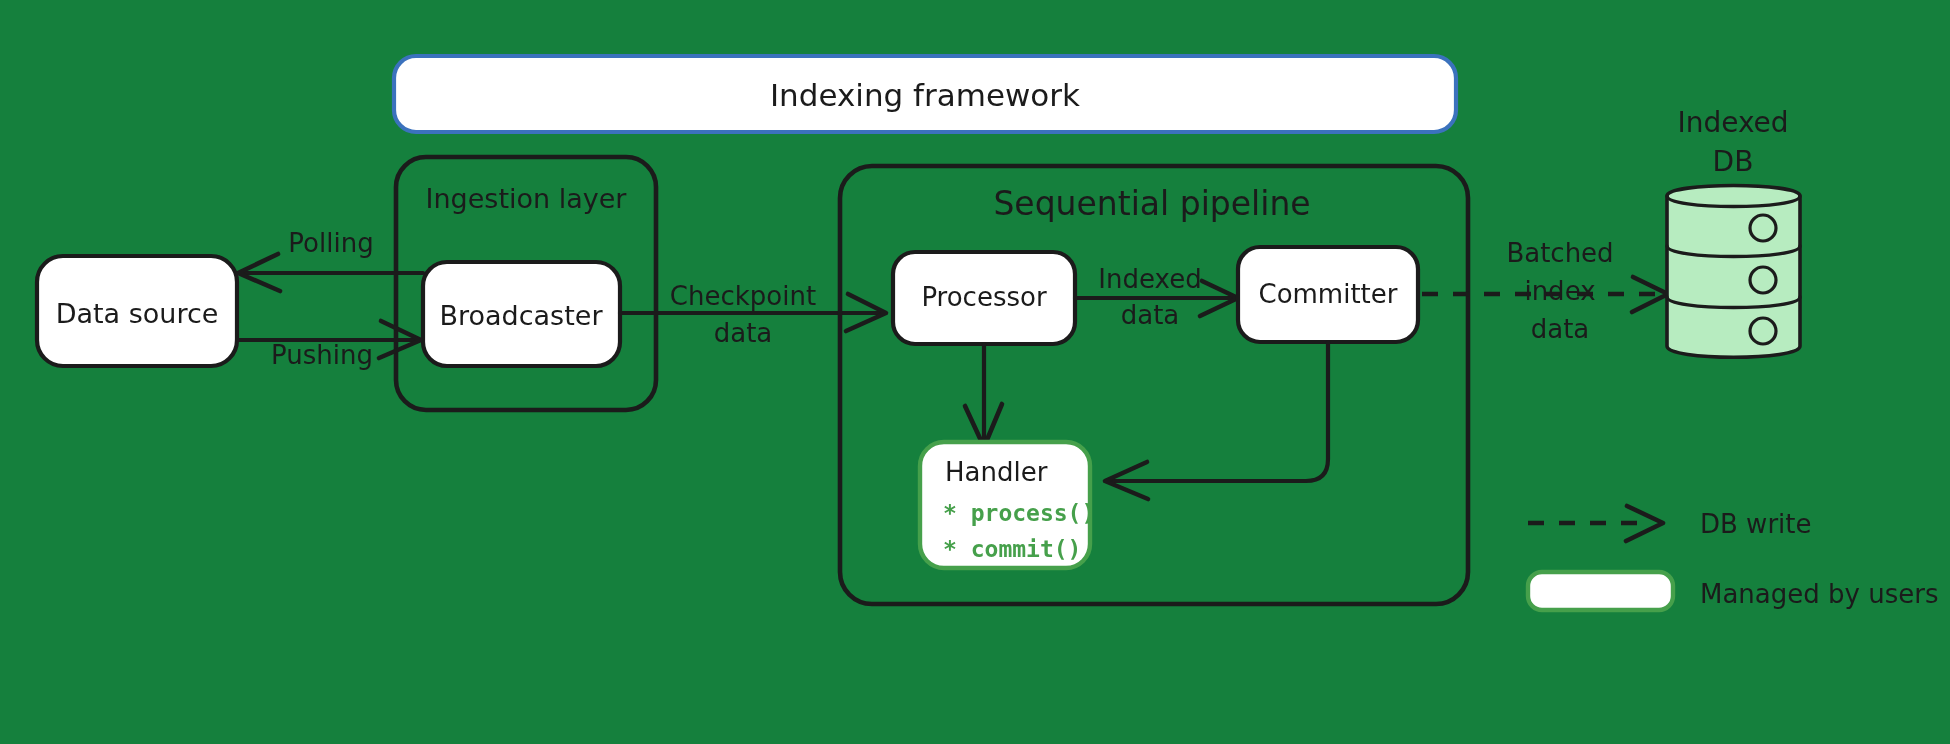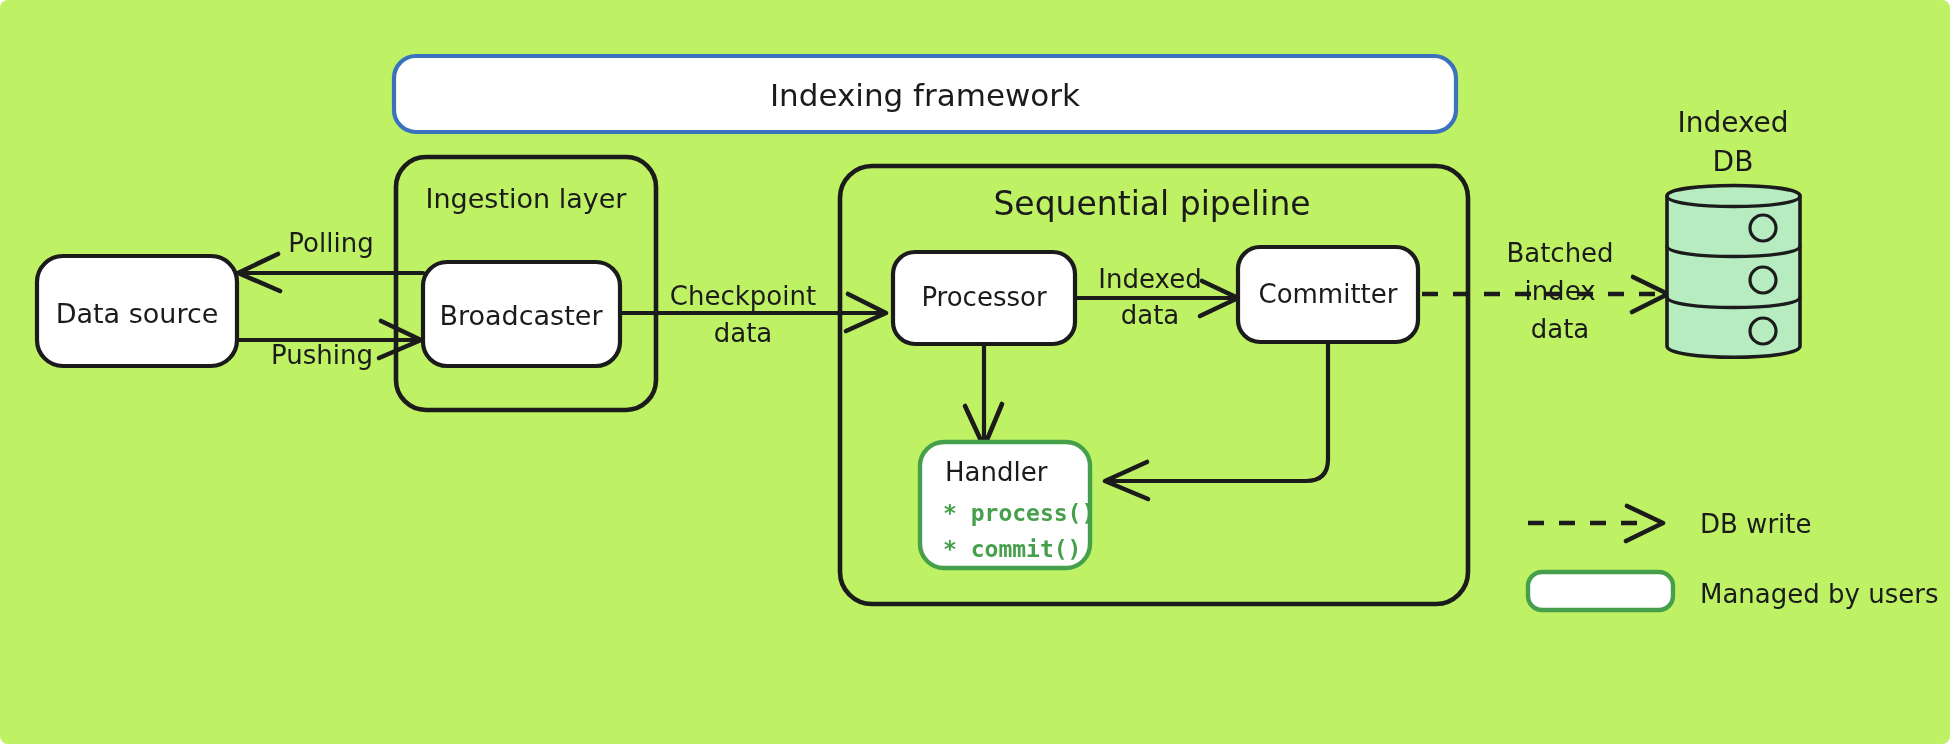--- a/index.html
+++ b/index.html
@@ -8,23 +8,22 @@
     padding: 0;
     background: #ffffff;
   }
   body {
     font-family: "DejaVu Sans", sans-serif;
   }
   #diagram-root {
     position: relative;
     width: 1950px;
     height: 744px;
-    background: #bef264;
+    background: #15803d;
     overflow: hidden;
-    border-radius: 8px;
   }
   #diagram-svg {
     position: absolute;
     top: 0;
     left: 0;
     width: 1950px;
     height: 744px;
     display: block;
   }
   .hand-text {

